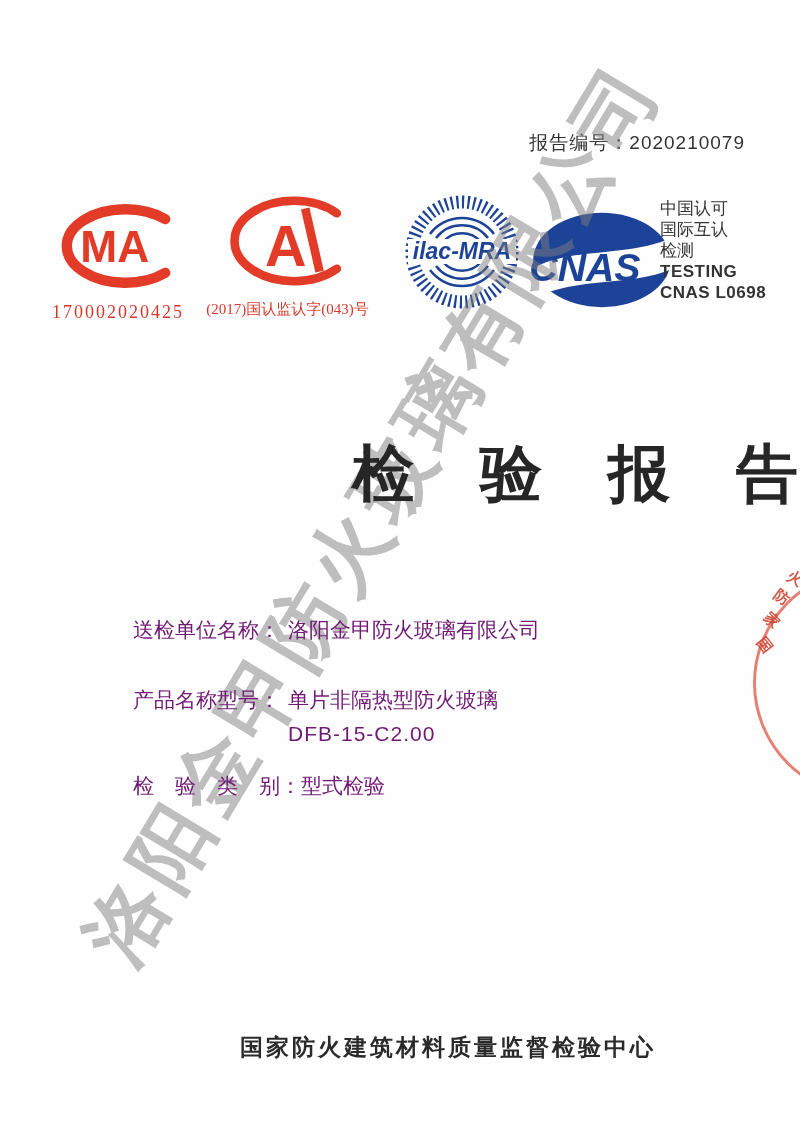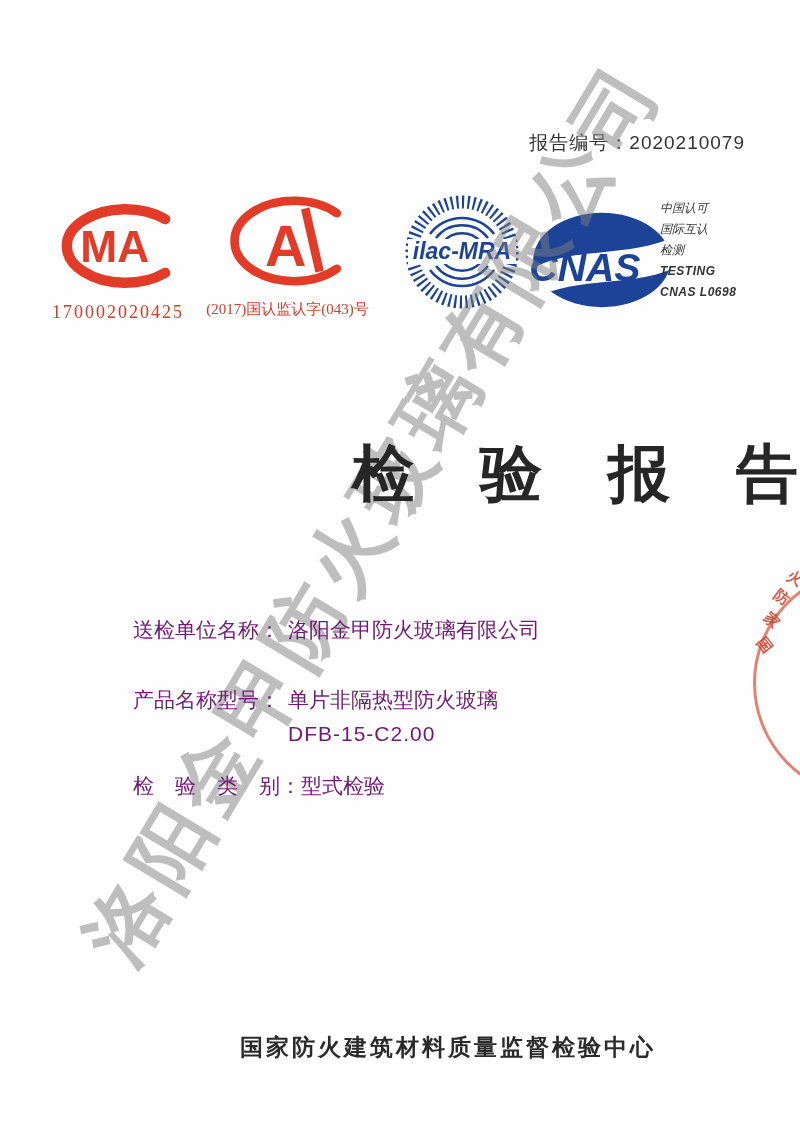--- a/index.html
+++ b/index.html
@@ -11,21 +11,21 @@
   
   .report-no{position:absolute; top:130px; right:55px; font-size:19px; color:#333; letter-spacing:1px;}
   
   .logo-row{position:absolute; top:190px; left:0; width:800px; height:140px;}
   .cma-block{position:absolute; left:48px; top:10px; width:140px; text-align:center;}
   .cal-block{position:absolute; left:205px; top:2px; width:165px; text-align:center;}
   .logo-caption{margin-top:6px; font-family:"Liberation Serif", serif; color:#d5392a; font-size:18px; letter-spacing:2px; white-space:nowrap;}
   .cal-block .logo-caption{font-size:15px; letter-spacing:0;}
   .ilac-logo{position:absolute; left:402px; top:2px;}
   .cnas-logo{position:absolute; left:524px; top:16px;}
-  .accred{position:absolute; left:660px; top:8px; font-size:12px; line-height:21px; color:#333;font-style:italic;}
+  .accred{position:absolute; left:660px; top:8px; font-size:17px; line-height:21px; color:#333;}
   .accred .b{font-weight:bold; letter-spacing:0.5px;}
   
   .title{position:absolute; top:432px; left:0; width:800px; text-align:right;
     font-size:62px; font-weight:bold; color:#262626; letter-spacing:2px; margin:0;}
   
   .field-row{position:absolute; left:133px; width:560px; font-size:21px; color:#701a75; display:flex; align-items:flex-start;}
   .field-row .lbl{flex:0 0 155px; white-space:nowrap;}
   .field-row .val{white-space:nowrap;}
   .row-1{top:616px;} .row-2{top:686px;} .row-3{top:772px;}
   .val-line2{margin-top:8px; letter-spacing:1px;}

